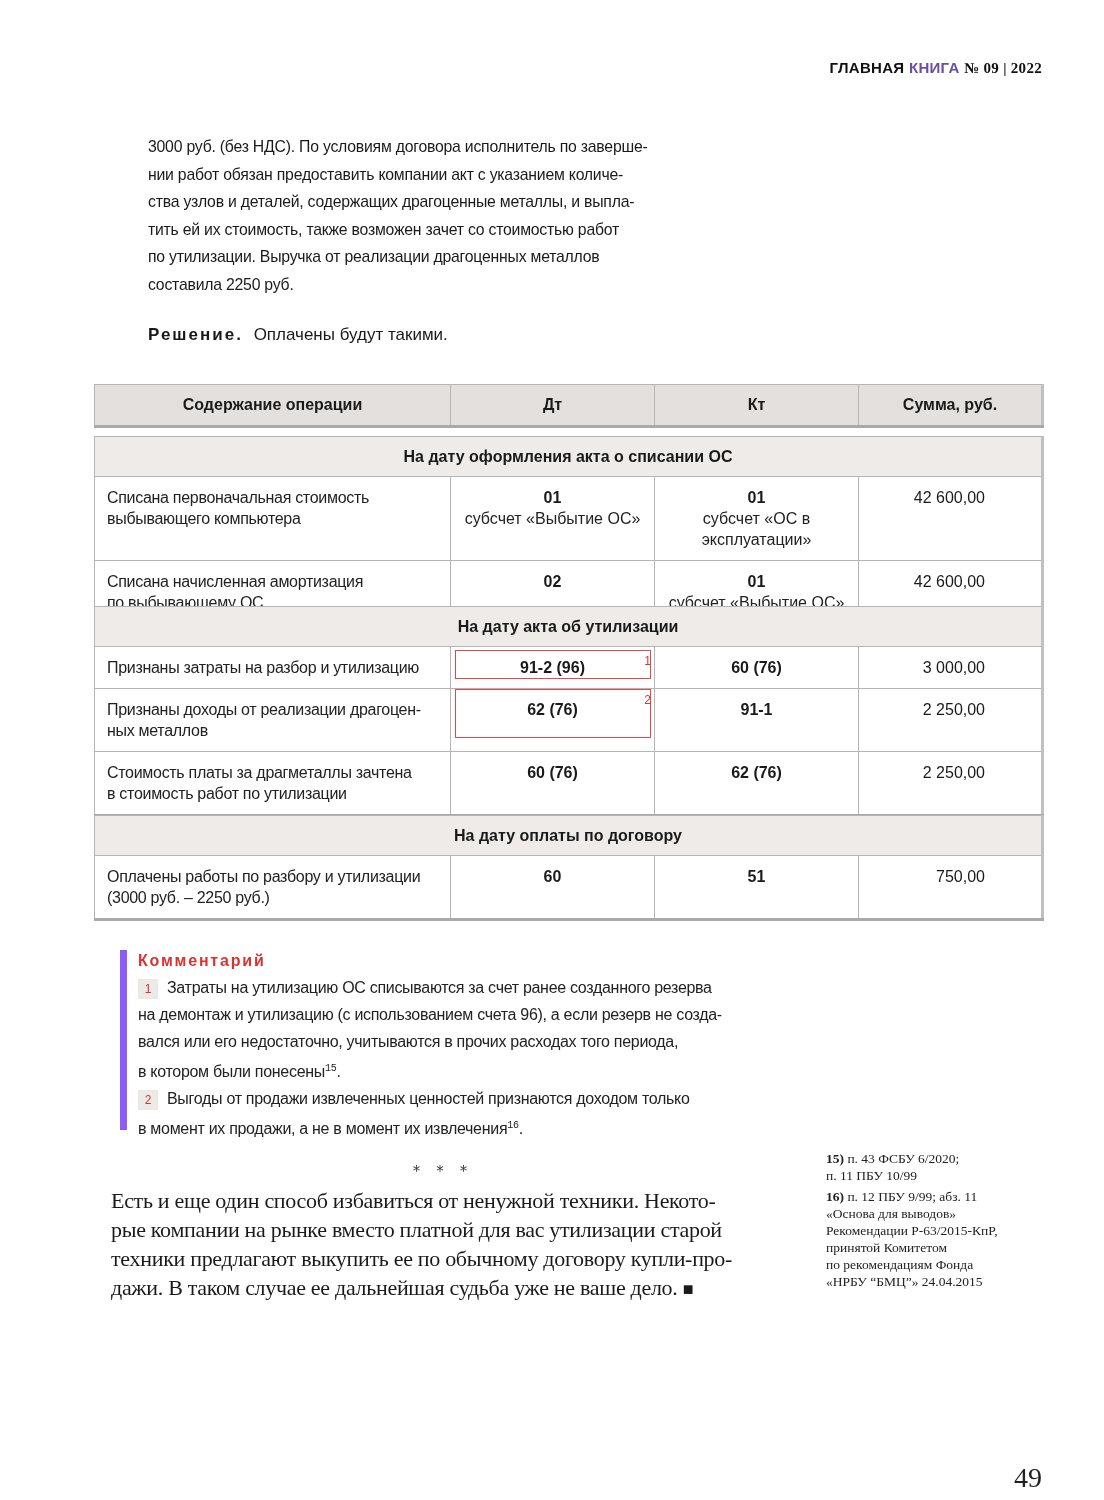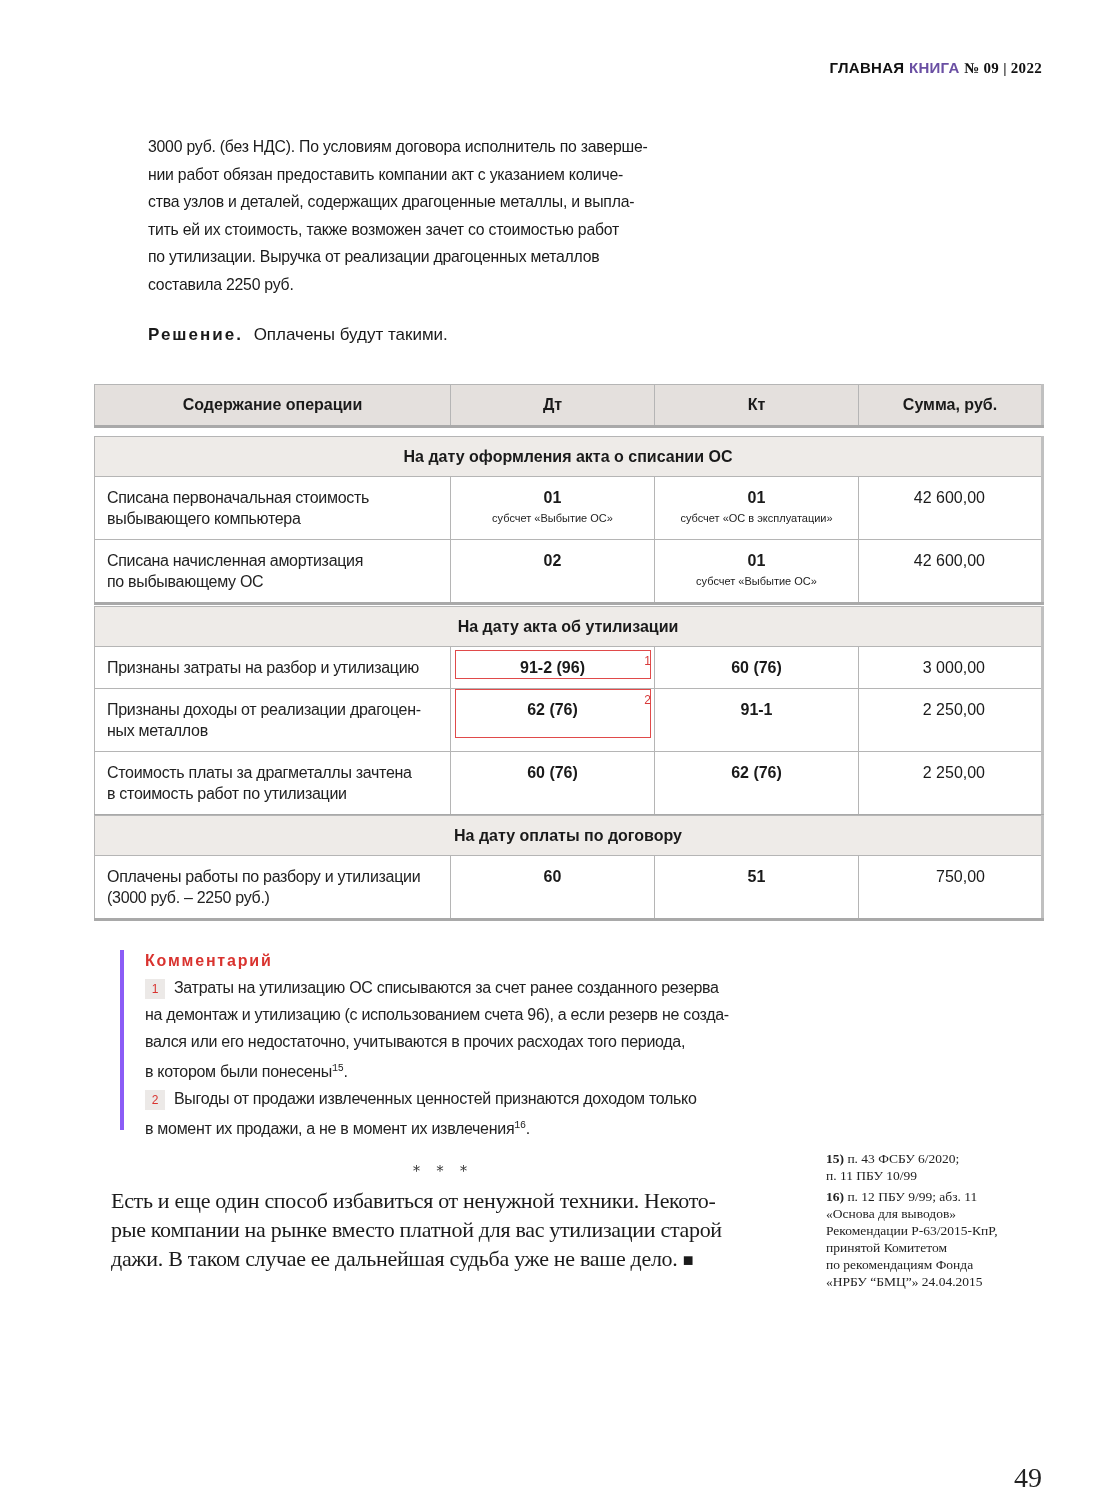--- a/index.html
+++ b/index.html
@@ -16,31 +16,31 @@
 
   .tbl { position: absolute; left: 94px; width: 948px; border-collapse: collapse; font-family: "Liberation Sans", sans-serif; table-layout: fixed; }
   .tbl td, .tbl th { border: 1px solid #b5b5b5; }
   .tbl { border-bottom: 3px solid #a9a9a9; border-right: 3px solid #c0c0c0; }
   .head-tbl { top: 384px; }
   .head-tbl th { background: #e4e0dd; height: 38px; font-size: 16px; font-weight: bold; transform: none; }
   .sec-head td { background: #eeebe8; height: 37px; text-align: center; font-weight: bold; font-size: 16px; }
   .row td { vertical-align: top; padding: 10px 12px; font-size: 16px; line-height: 21px; }
   .row td.op { color: #222; }
   .row td.acc { text-align: center; font-weight: bold; position: relative; }
-  .row td.acc .sub { display: block; font-weight: normal; font-size: 11px; margin-top: 0px; color: #222; }
+  .row td.acc .sub { display: block; font-weight: normal; font-size: 16px; margin-top: 0px; color: #222; }
   .row td.sum { text-align: right; padding-right: 56px; }
   .narrow { letter-spacing: -0.3px; }
   .t1 { top: 436px; }
   .t2 { top: 606px; }
   .t3 { top: 815px; }
 
   .mark { position: absolute; border: 1.5px solid #e04a4a; pointer-events: none; }
   .mark .n { position: absolute; right: -1px; top: 3px; color: #d83a3a; font-size: 12px; font-family: "Liberation Sans", sans-serif; }
 
-  .comment { position: absolute; left: 120px; top: 950px; width: 660px; border-left: 4px solid #8b5cf6; padding-left: 21px; height: 180px; font-family: "Liberation Sans", sans-serif; }
+  .comment { position: absolute; left: 120px; top: 950px; width: 660px; border-left: 7px solid #8b5cf6; padding-left: 11px; height: 180px; font-family: "Liberation Sans", sans-serif; }
   .comment .title { color: #d9332f; font-weight: bold; font-size: 16px; letter-spacing: 1.8px; margin: 0 0 2px 0; line-height: 22px; }
   .comment .para { font-size: 16px; line-height: 27px; color: #222; }
   .comment .num { display: inline-block; background: #ece9e7; color: #d9332f; font-size: 12px; width: 20px; text-align: center; line-height: 20px; margin-right: 9px; }
   .comment sup { font-size: 10px; font-family: Liberation Mono, monospace; }
 
   .stars { position: absolute; left: 413px; top: 1163px; font-family: "DejaVu Serif", serif; font-size: 14px; letter-spacing: 6px; color: #333; }
   .closing { position: absolute; left: 111px; top: 1186px; width: 690px; font-family: Liberation Serif, serif; font-size: 22px; line-height: 29px; letter-spacing: -0.3px; color: #1a1a1a; }
   .closing .end-mark { font-size: 18px; }
 
   .footnotes { position: absolute; left: 826px; top: 1150px; width: 230px; font-family: "Liberation Serif", serif; font-size: 13.5px; line-height: 17px; color: #222; }
@@ -229,20 +229,21 @@
   <div class="para narrow">
     <span class="num">2</span><span>Выгоды от продажи извлеченных ценностей признаются доходом только</span><br>
     <span>в момент их продажи, а не в момент их извлечения</span><sup>16</sup><span>.</span>
   </div>
 </div>
 
 <div class="stars">* * *</div>
 <div class="closing">
   <div>Есть и еще один способ избавиться от ненужной техники. Некото-</div>
   <div>рые компании на рынке вместо платной для вас утилизации старой</div>
+  <div>техники предлагают выкупить ее по обычному договору купли-про-</div>
   <div><span>дажи. В таком случае ее дальнейшая судьба уже не ваше дело.</span> <span class="end-mark">■</span></div>
 </div>
 
 <div class="footnotes">
   <div class="fn">
     <b>15)</b> <span>п. 43 ФСБУ 6/2020;</span><br>
     <span>п. 11 ПБУ 10/99</span>
   </div>
   <div class="fn">
     <b>16)</b> <span>п. 12 ПБУ 9/99; абз. 11</span><br>

